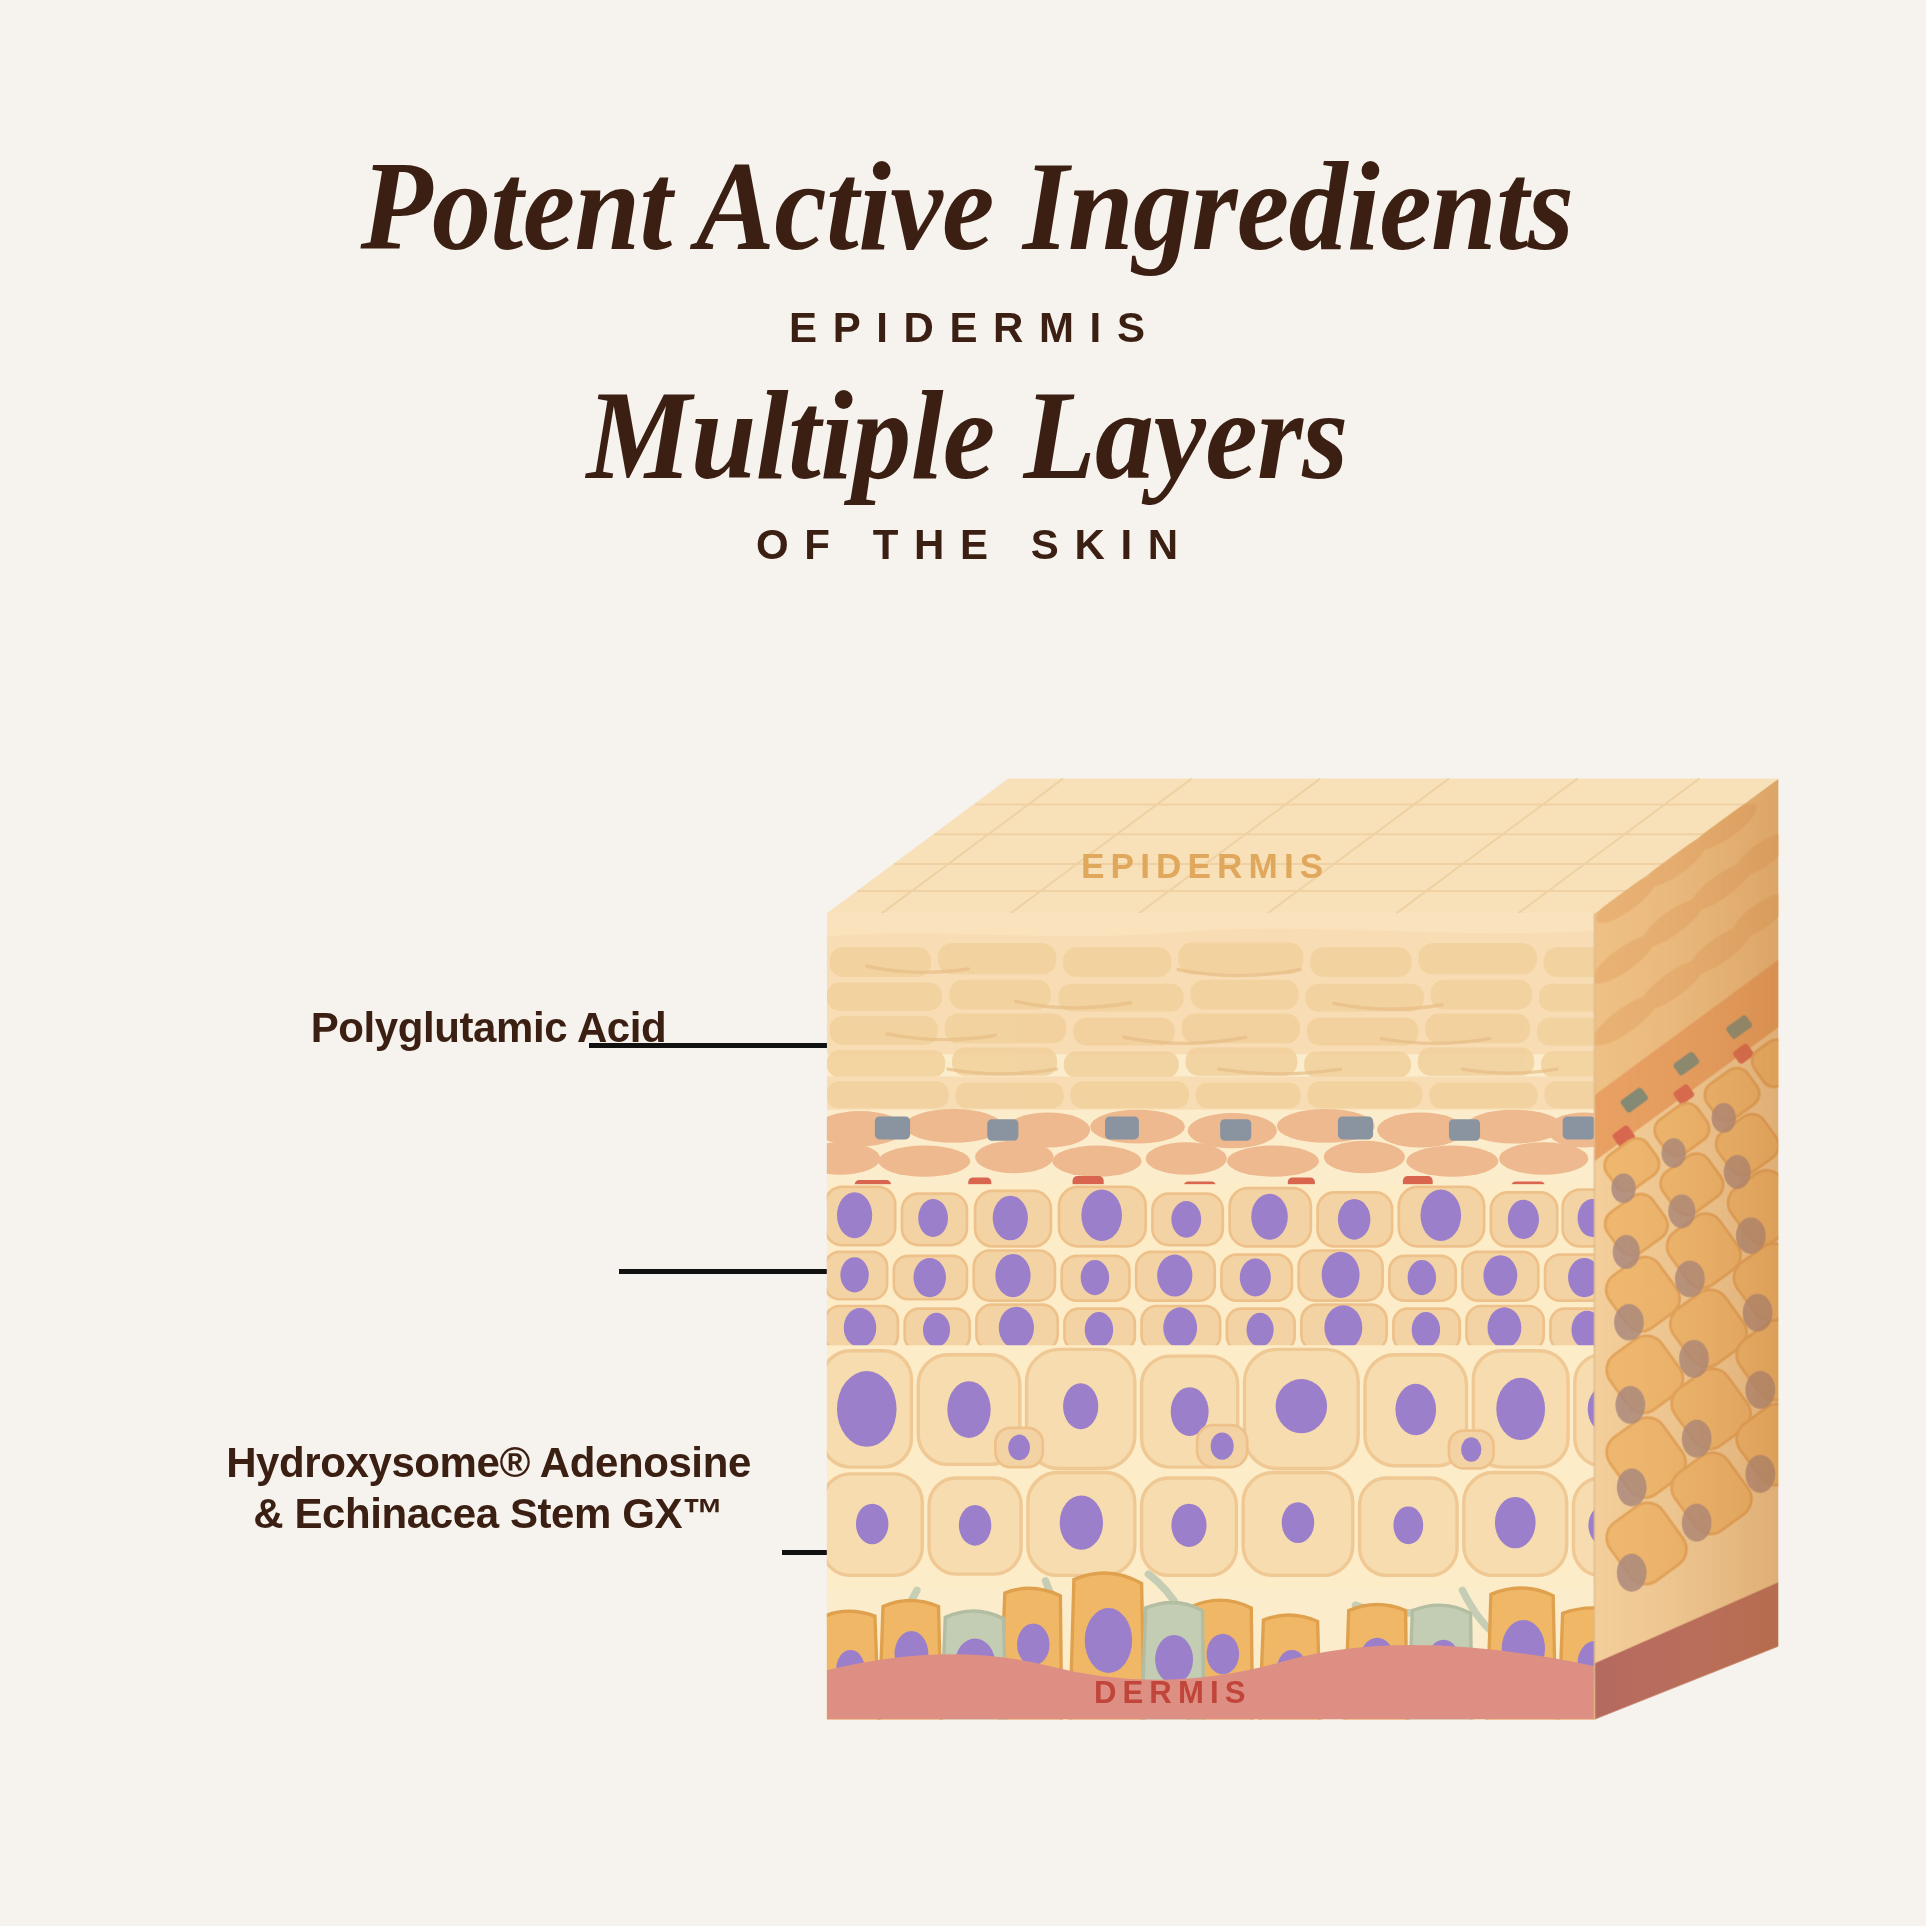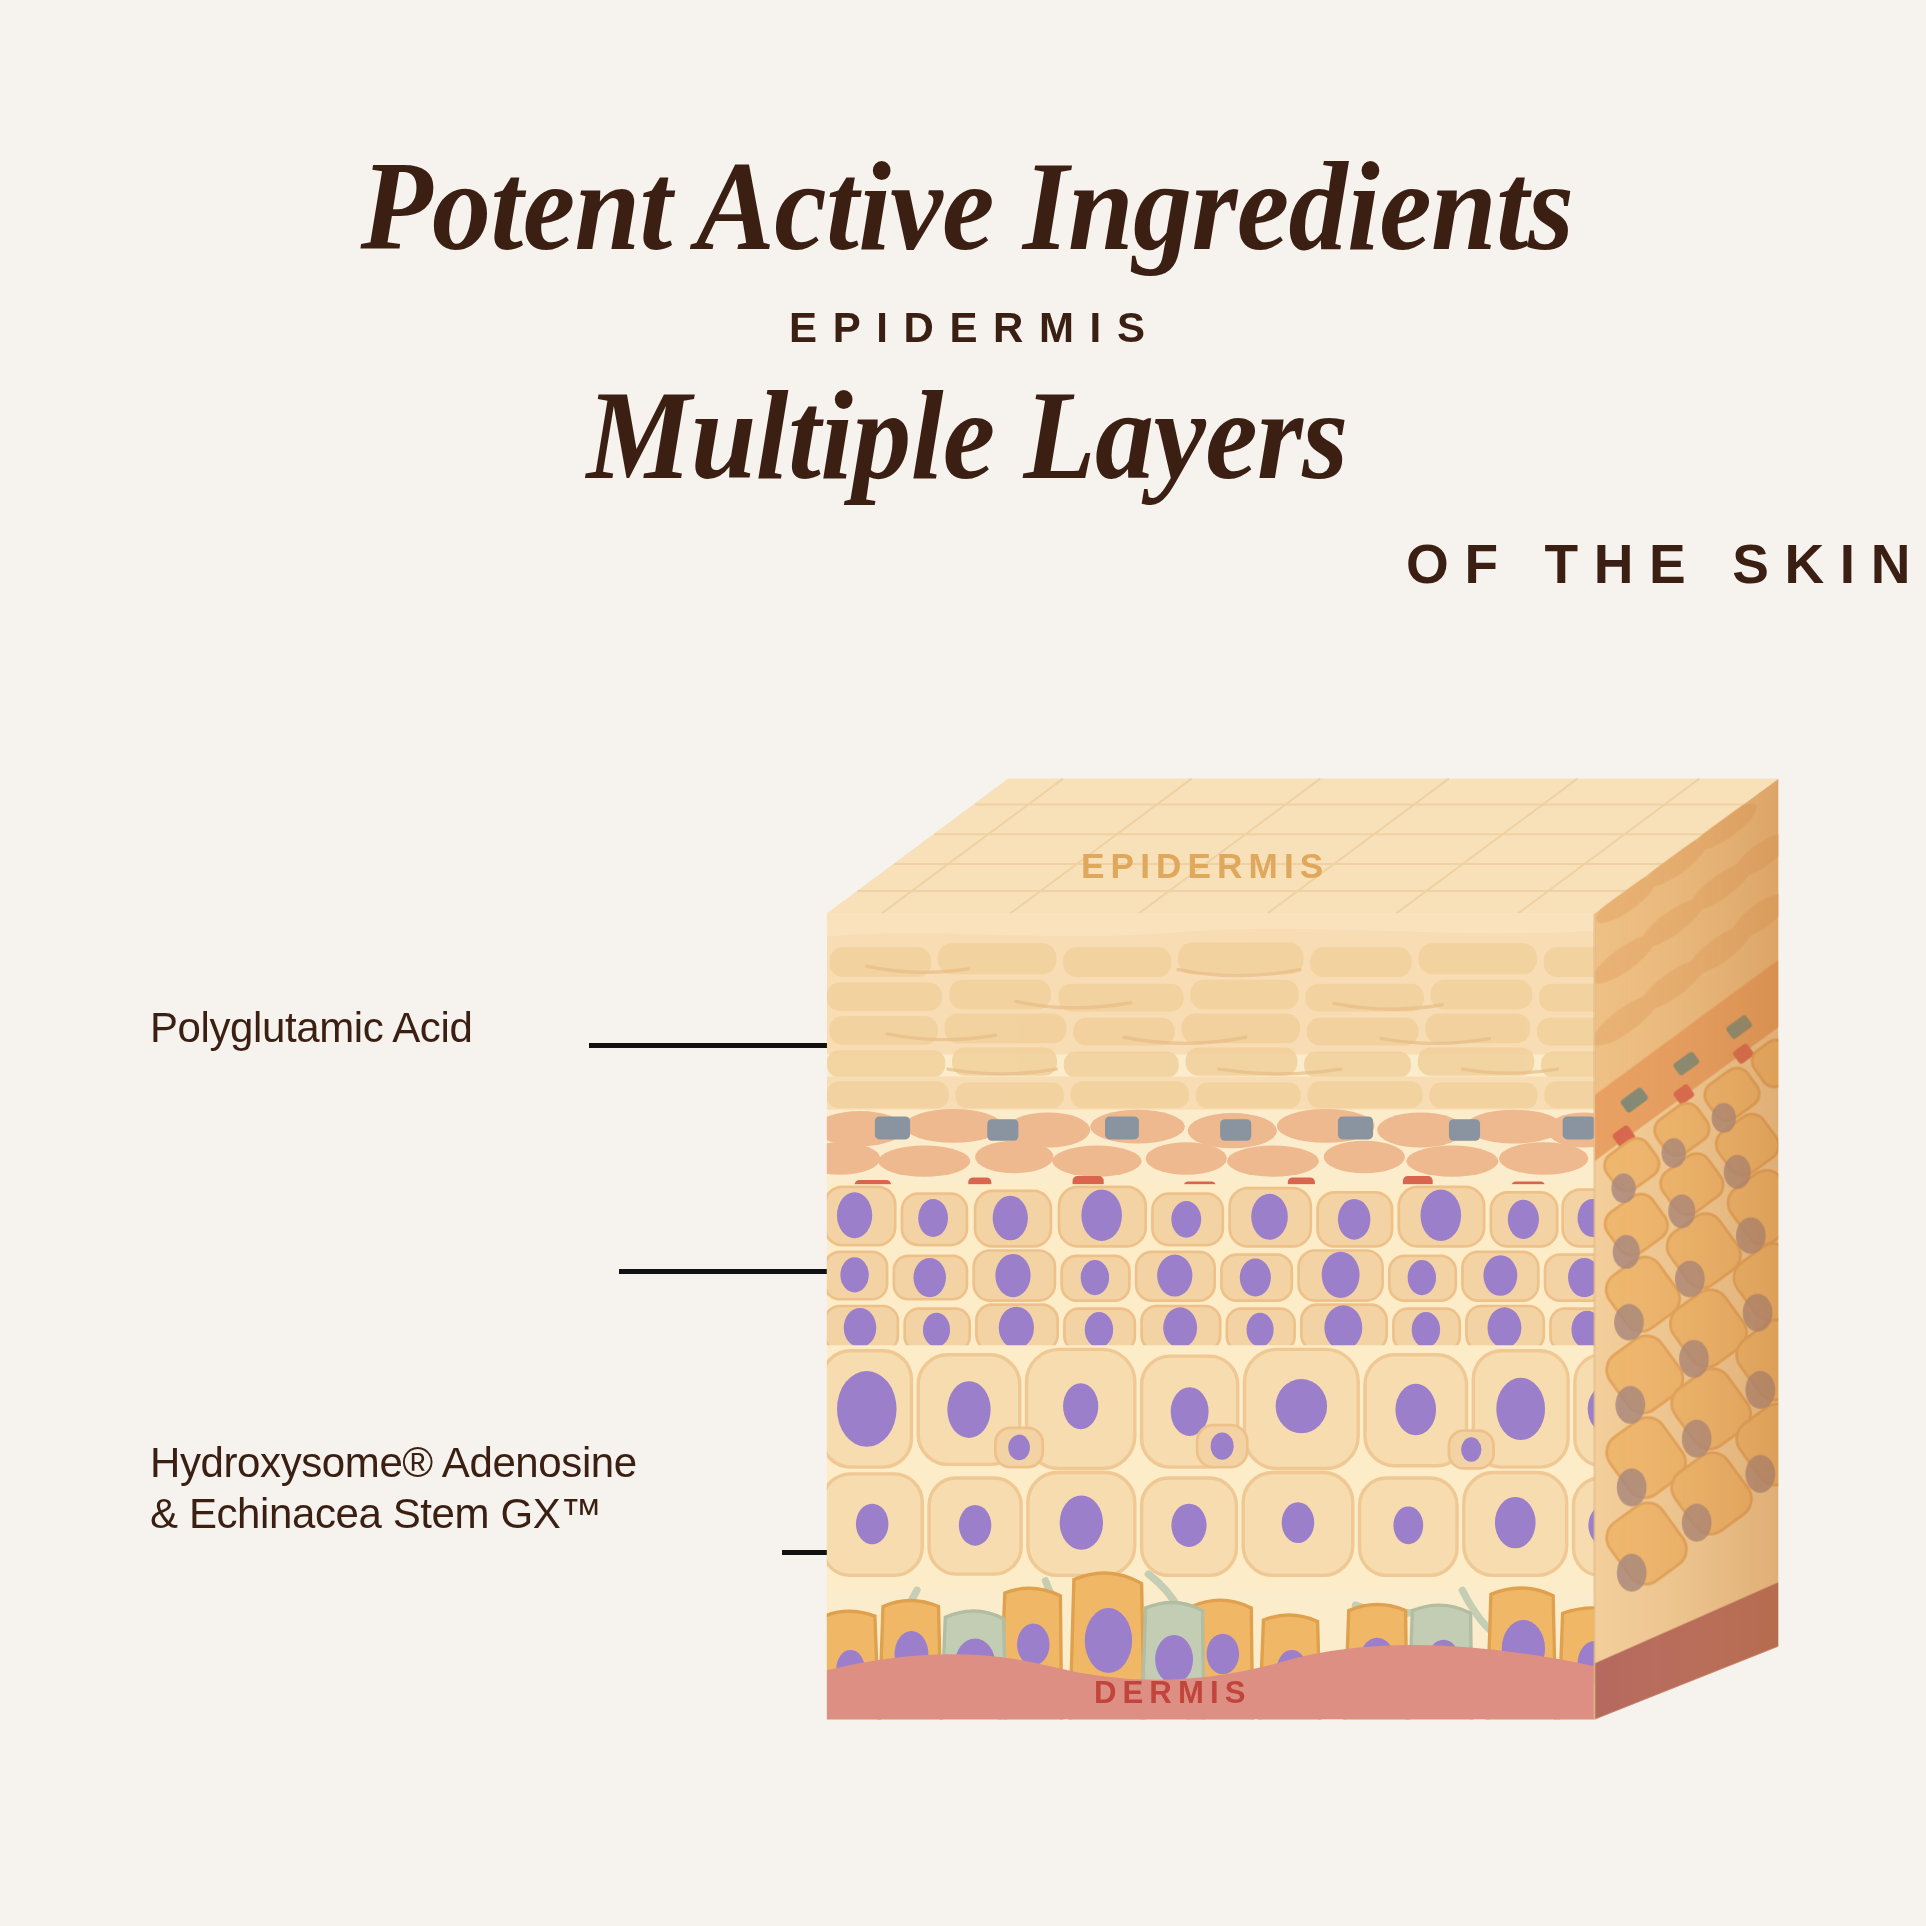--- a/index.html
+++ b/index.html
@@ -42,36 +42,36 @@
     font-style:italic;
     font-weight:700;
     font-size:127px;
     line-height:1.02;
     letter-spacing:-0.7px;
     transform:scaleX(.93);
     margin-top:19px;
     color:#3a1f12;
   }
   .subeyebrow{
-    font-size:55px;
+    font-size:42px;
     font-weight:700;
     letter-spacing:15.6px;
     text-indent:15.6px;
-    margin-top:31px;
+    margin-top:20px;
     color:#3a1f12;
-    text-align:right;
   }
 
   
   .callouts{position:absolute;left:0;top:0;width:846px;height:1926px;}
   .callout{position:absolute;left:150px;width:677px;color:#3a1f12;}
   .callout .c-title{
-    font-size:42px;font-weight:400;line-height:1.22;
+    font-size:42px;font-weight:700;line-height:1.22;
     letter-spacing:-0.4px;
     white-space:pre-line;
+    text-align:center;
   }
   .callout .c-sub{
     font-size:38px;font-weight:400;line-height:1.25;
     letter-spacing:-0.2px;margin-top:8.1px;
     white-space:pre-line;
   }
 
   #callout-0{top:1002px;}
   #callout-1{top:1212px;}
   #callout-2{top:1437px;}

